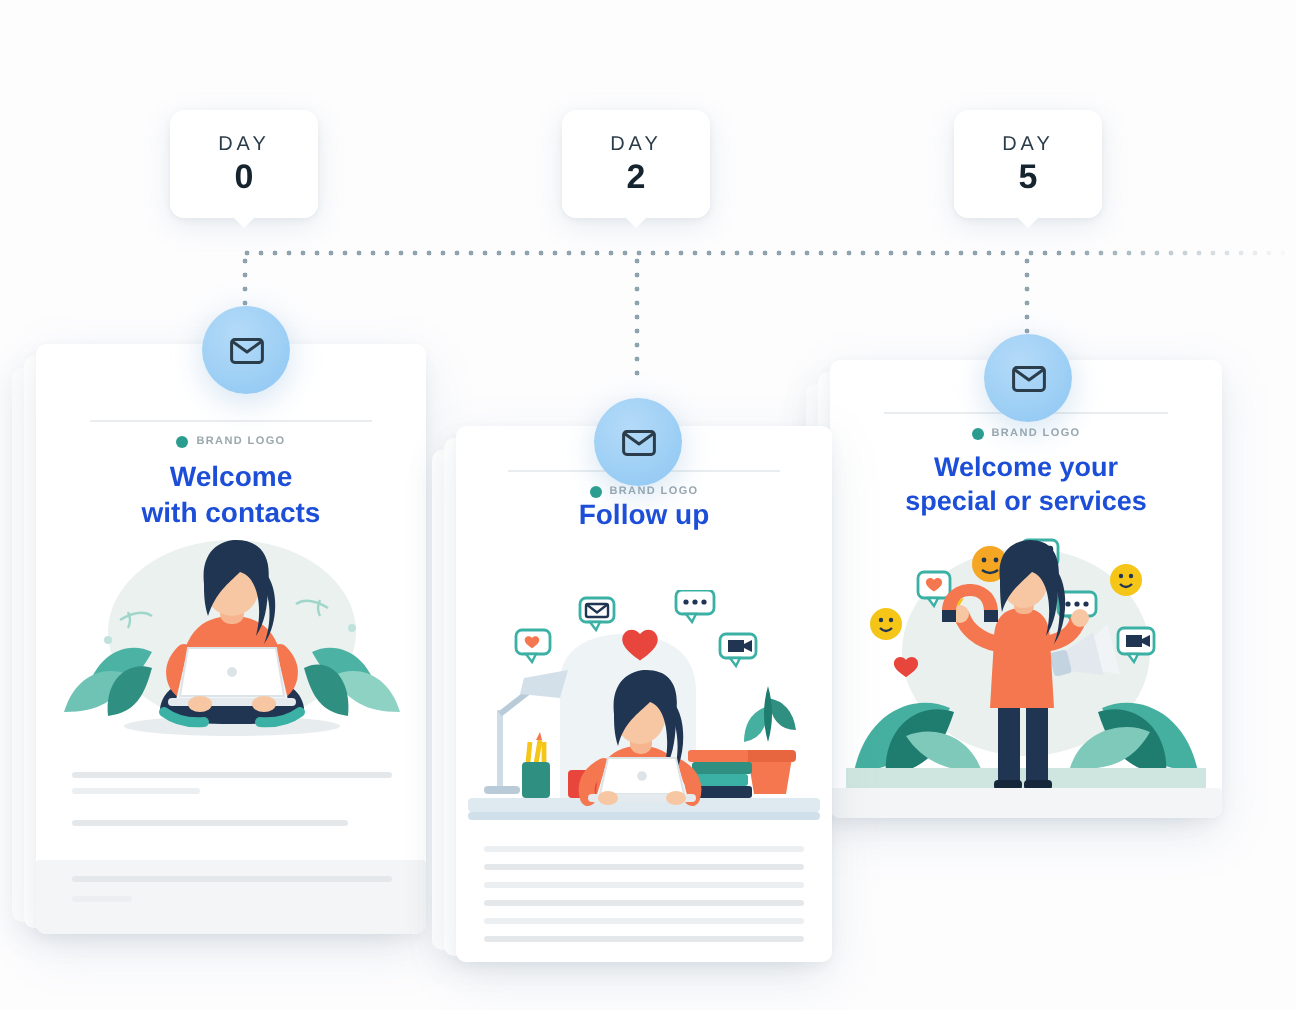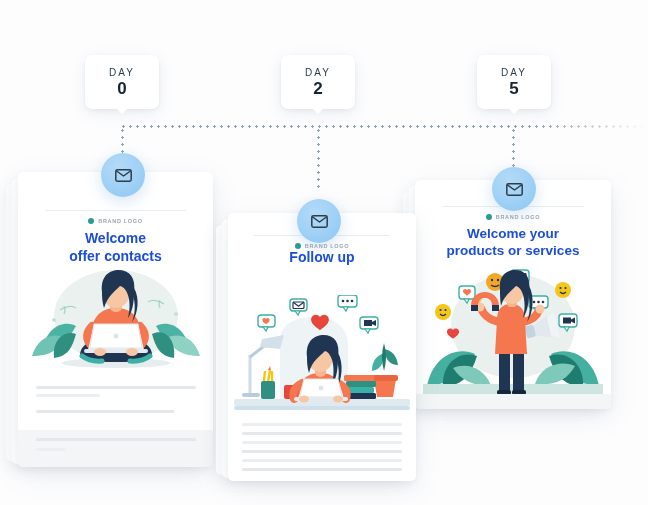--- a/index.html
+++ b/index.html
@@ -178,21 +178,21 @@
   <div class="card-stack-a stack-1a"></div>
   <div class="card card-1">
     <div class="card-inner">
       <div class="card-divider" style="top:38px;"></div>
       <div class="brand-row" style="top:46px;">
         <span class="brand-dot"></span>
         <span class="brand-label">BRAND LOGO</span>
       </div>
       <div class="card-title" style="top:58px;">
         <div>Welcome</div>
-        <div>offer contacts</div>
+        <div>with contacts</div>
       </div>
 
       <div class="illus" style="left:6px; top:92px; width:183px; height:118px;">
         <svg width="183" height="118" viewBox="0 0 183 118">
           <ellipse cx="92" cy="52" rx="62" ry="46" fill="#eaf1ef"></ellipse>
 
           <path d="M18 88 C22 62 40 56 52 62 C44 76 34 88 18 88 Z" fill="#4cb3a4"></path>
           <path d="M8 92 C14 72 30 68 42 74 C34 86 26 92 8 92 Z" fill="#6ec3b4"></path>
           <path d="M30 94 C28 76 40 66 52 70 C48 84 44 92 30 94 Z" fill="#2f8f80"></path>
 
@@ -249,21 +249,21 @@
   <div class="card-stack-a stack-3a"></div>
   <div class="card card-3">
     <div class="card-inner">
       <div class="card-divider" style="top:26px;"></div>
       <div class="brand-row" style="top:34px;">
         <span class="brand-dot"></span>
         <span class="brand-label">BRAND LOGO</span>
       </div>
       <div class="card-title t3" style="top:46px;">
         <div>Welcome your</div>
-        <div>products or services</div>
+        <div>special or services</div>
       </div>
 
       <div class="illus" style="left:8px; top:84px; width:180px; height:136px;">
         <svg width="180" height="136" viewBox="0 0 180 136">
           <ellipse cx="90" cy="62" rx="62" ry="52" fill="#e9f0ee"></ellipse>
 
           <path d="M4 122 C10 92 34 82 52 90 C42 108 30 120 4 122 Z" fill="#45b0a0"></path>
           <path d="M20 124 C18 100 36 86 54 92 C48 110 42 120 20 124 Z" fill="#1f7d70"></path>
           <path d="M176 122 C170 92 146 82 128 90 C138 108 150 120 176 122 Z" fill="#45b0a0"></path>
           <path d="M160 124 C162 100 144 86 126 92 C132 110 138 120 160 124 Z" fill="#1f7d70"></path>

